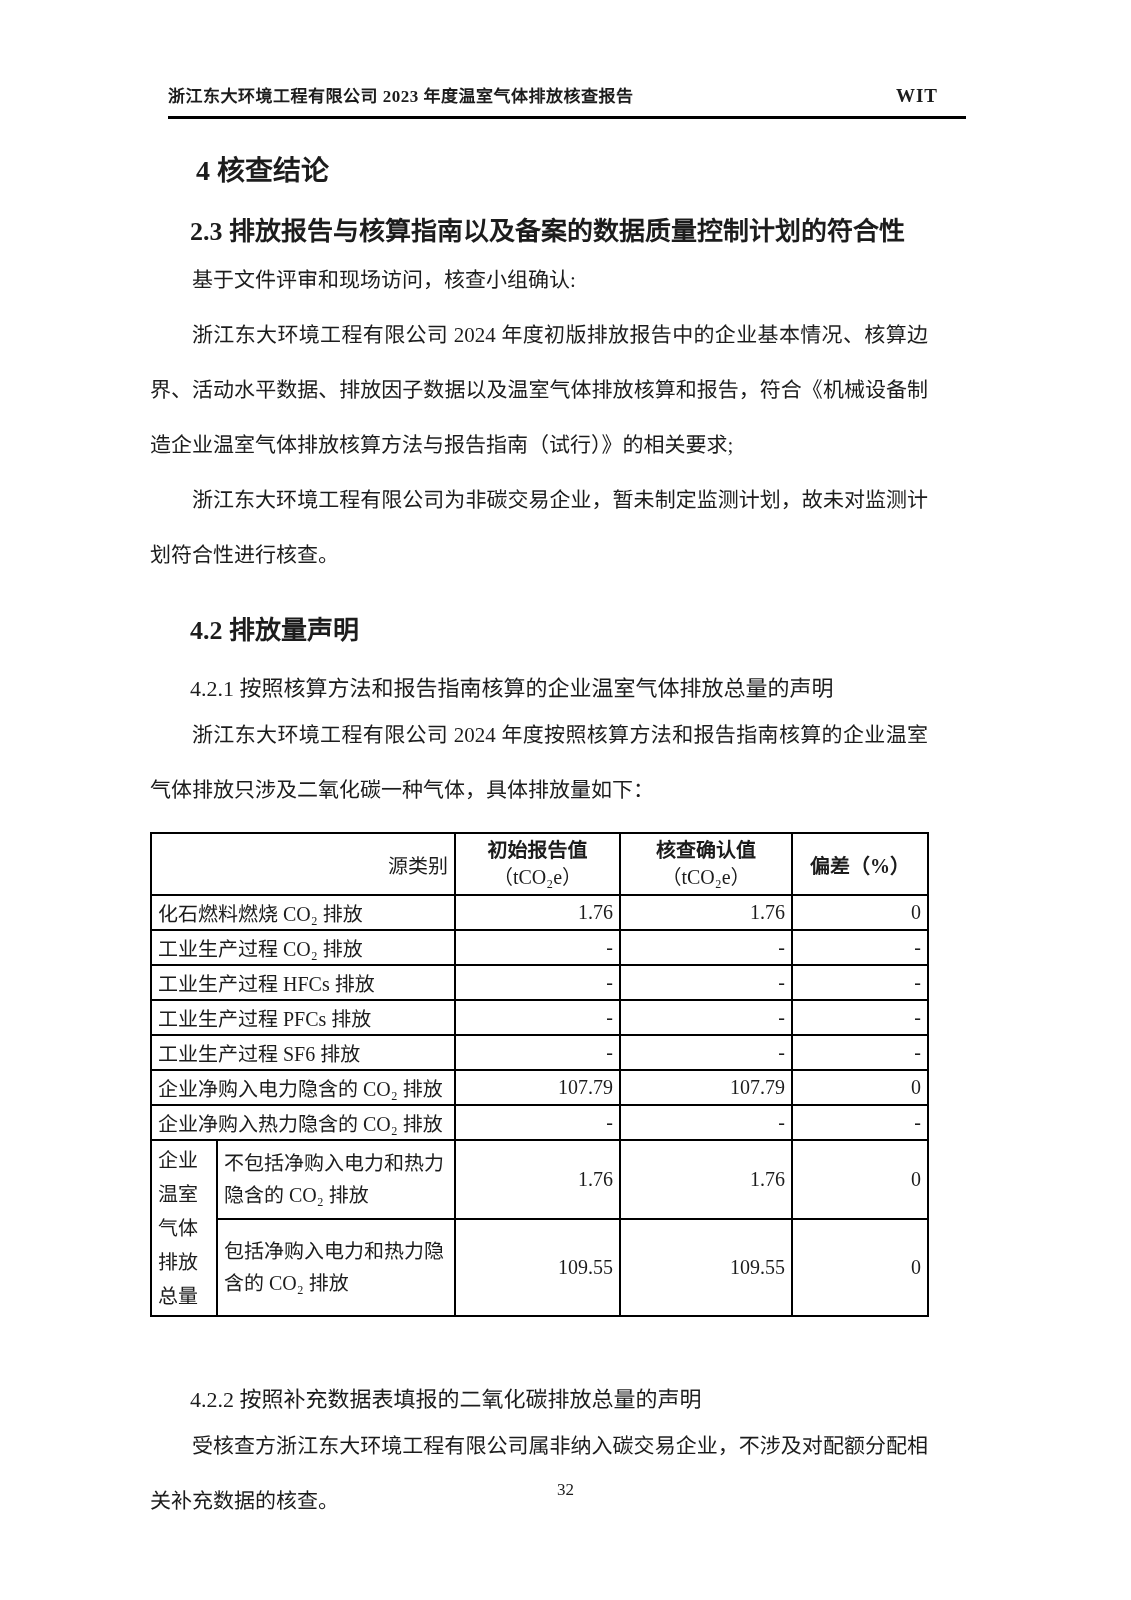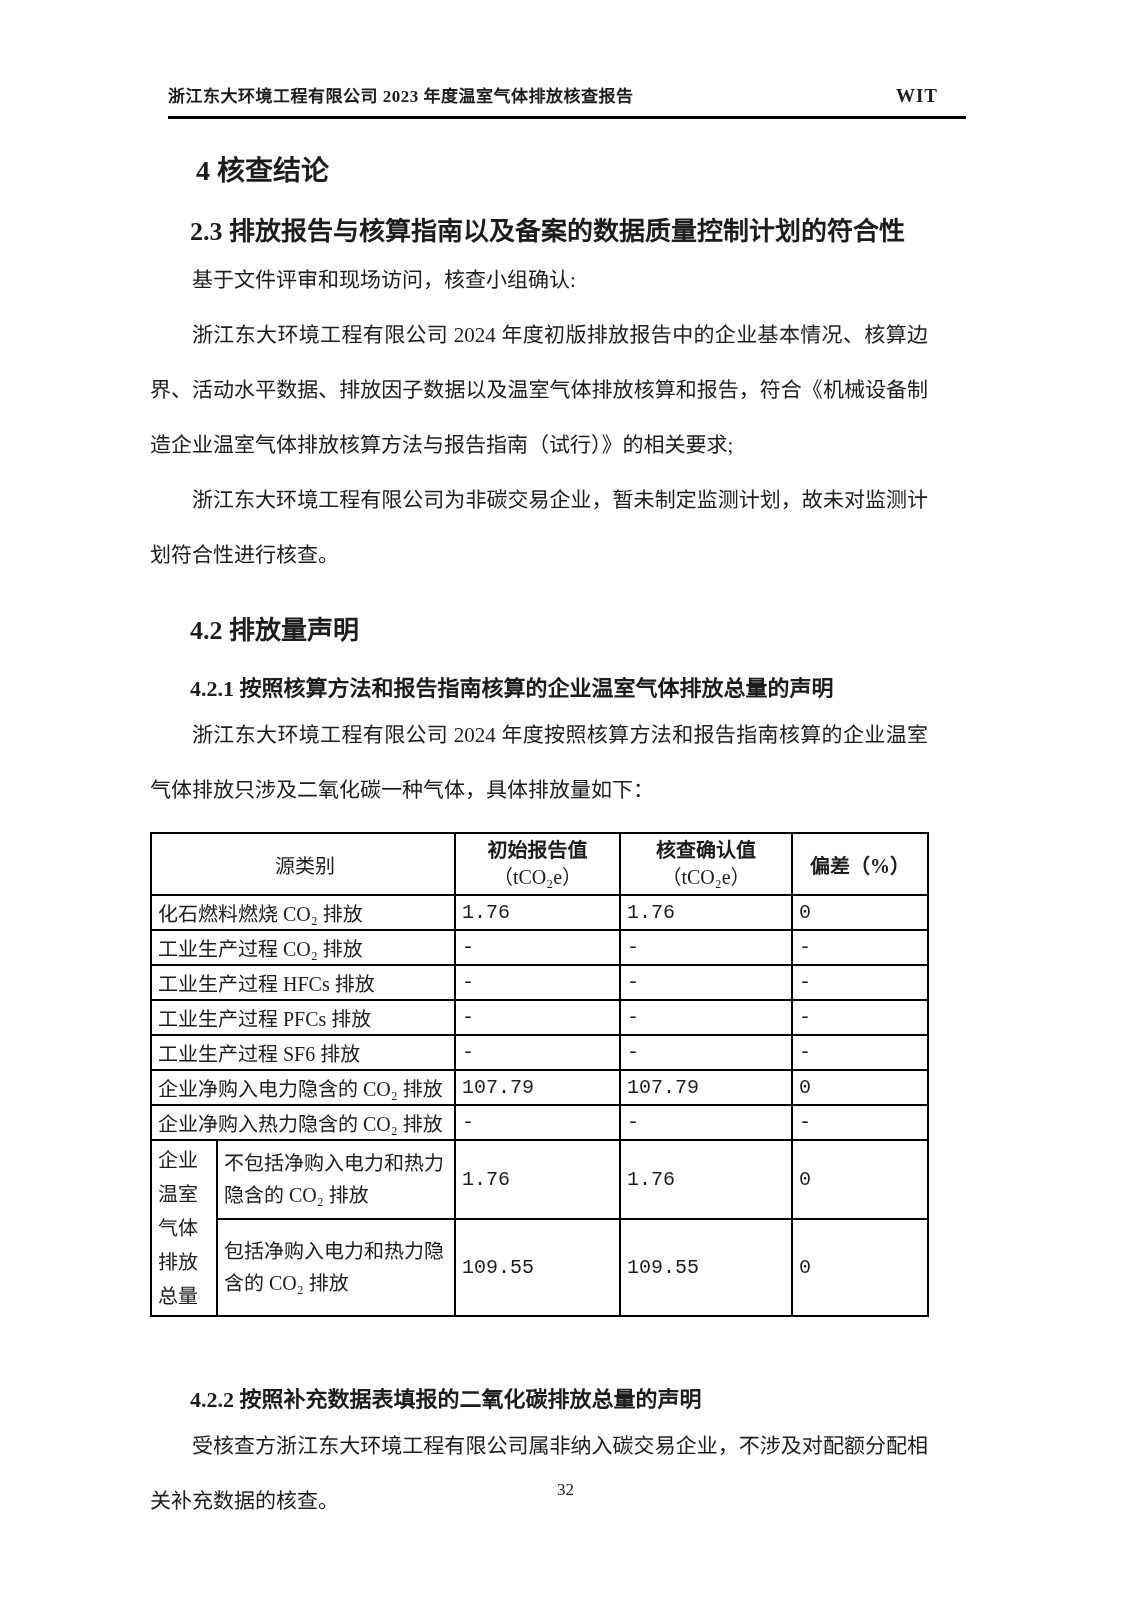--- a/index.html
+++ b/index.html
@@ -37,21 +37,21 @@
   .h1 {
     font-size: 28px; font-weight: 700;
     margin: 10px 0 14px 46px;
   }
   .h2 {
     font-size: 26px; font-weight: 700;
     margin: 26px 0 6px 40px;
   }
   .h2.tight { margin-top: 22px; }
   .h3 {
-    font-size: 22px; font-weight: 700;
+    font-size: 22px; font-weight: 400;
     margin: 24px 0 4px 40px;
   }
   p.body {
     font-size: 21px;
     line-height: 55px;
     text-align: justify;
     text-indent: 2em;
     margin: 0;
   }
   p.body.first { margin-top: 6px; }
@@ -66,24 +66,24 @@
   table.emissions td, table.emissions th {
     border: 2px solid #000;
     padding: 2px 6px;
     vertical-align: middle;
     font-weight: 400;
     color: #1c1c1c;
   }
   table.emissions th.num-head { line-height: 27px; padding: 3px 4px; }
   table.emissions th .head-main { font-weight: 700; display: block; }
   table.emissions th .head-sub { font-weight: 400; display: block; }
-  table.emissions th.source-head { text-align: center; padding-left: 10px; font-weight: 400; }
+  table.emissions th.source-head { text-align: right; padding-left: 10px; font-weight: 400; }
   table.emissions th.dev-head { font-weight: 700; }
   td.label { text-align: left; padding-left: 10px; height: 29px; }
-  td.val { text-align: left; font-family: Liberation Mono, monospace; }
+  td.val { text-align: right; }
   td.group-label {
     text-align: left; padding: 6px 4px 6px 10px;
     line-height: 34px; word-break: break-all;
   }
   td.sub-label { text-align: left; padding: 6px 8px; line-height: 32px; }
   tr.tall-1 td { height: 62px; }
   tr.tall-2 td { height: 86px; }
   
   .doc-footer {
     position: absolute;

